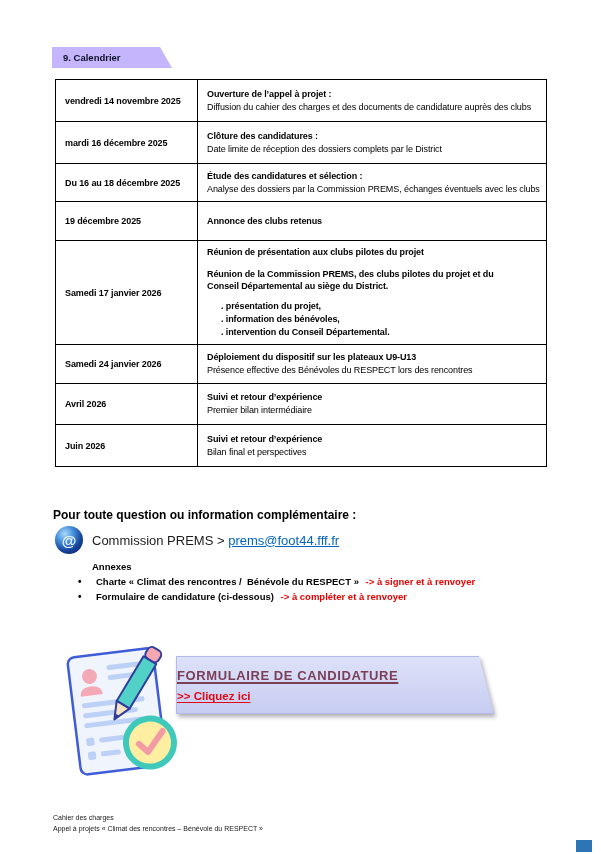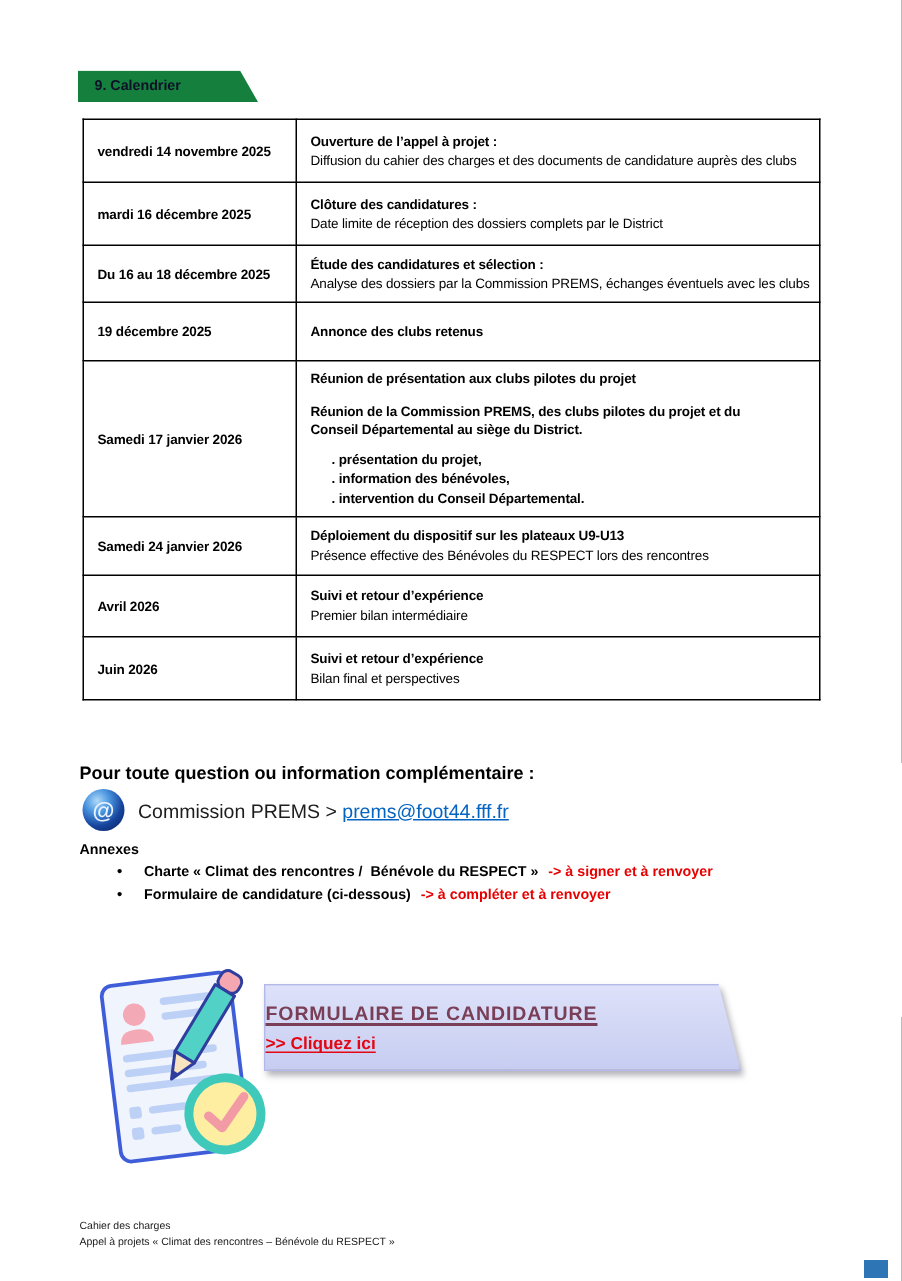--- a/index.html
+++ b/index.html
@@ -3,21 +3,21 @@
 <meta charset="utf-8">
 <style>
   html,body{margin:0;padding:0;background:#888;}
   #page{
     position:relative;width:601px;height:854px;background:#ffffff;
     margin:0 auto;overflow:hidden;
     font-family:"Liberation Sans","DejaVu Sans",sans-serif;color:#000;
   }
   
   .section-banner{
-    position:absolute;background:#15803d;
+    position:absolute;background:#c4b5fd;
     clip-path:polygon(0 0,calc(100% - 12px) 0,100% 100%,0 100%);
     display:flex;align-items:center;
     font-size:9.5px;font-weight:700;color:#0d1026;
     padding-left:11px;box-sizing:border-box;
   }
   #banner9{left:52px;top:47px;width:120px;height:21px;}
   #banner10{left:52px;top:481px;width:103px;height:20px;}
   
   #calendar-table{
     position:absolute;left:55px;top:79px;width:492px;
@@ -41,21 +41,21 @@
   #email-icon{
     width:28px;height:28px;border-radius:50%;flex:0 0 auto;
     background:radial-gradient(circle at 35% 28%,#aed9f8 0%,#4a95e0 30%,#16449c 62%,#081d55 100%);
     display:flex;align-items:center;justify-content:center;
     color:#eaf4ff;font-size:15px;font-weight:700;
   }
   #contact-text{font-size:13px;color:#1c1c1c;}
   #email-link{color:#0563c1;text-decoration:underline;}
   
   #annexes{position:absolute;left:53px;top:561px;font-size:9.5px;}
-  #annexes-title{font-weight:700;}
+  #annexes-title{font-weight:700;margin-left:39px;}
   #annexes ul{list-style:none;margin:3px 0 0 25px;padding:0;}
   #annexes li{position:relative;padding-left:18px;line-height:14.5px;font-weight:700;}
   #annexes li::before{content:"\2022";position:absolute;left:0;top:0;font-size:10px;}
   .annexe-action{color:#e80000;margin-left:4px;}
   
   #form-banner-wrap{
     position:absolute;left:176px;top:656px;width:318px;height:58px;
     filter:drop-shadow(2px 3px 2px rgba(95,95,110,0.5));
   }
   #form-banner{

